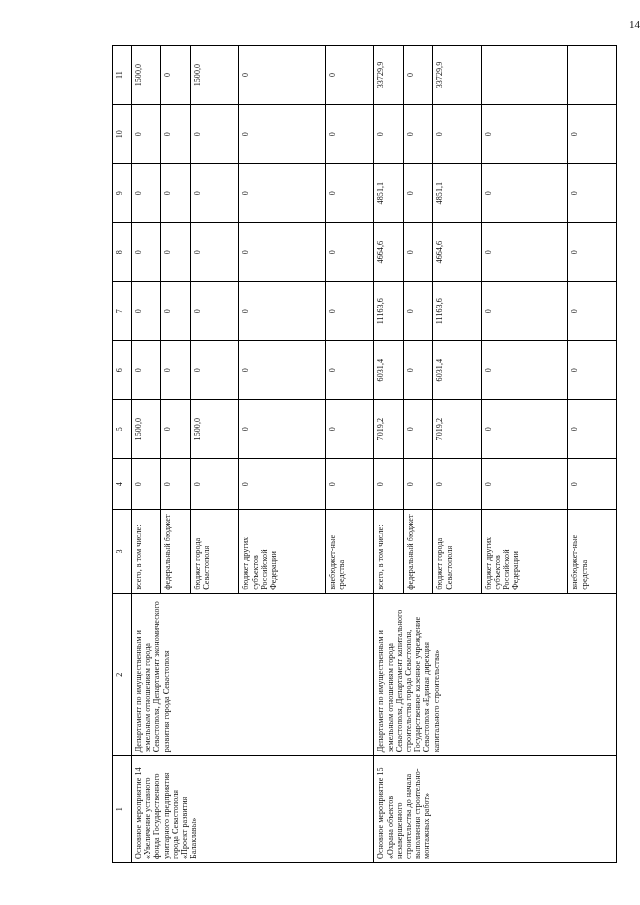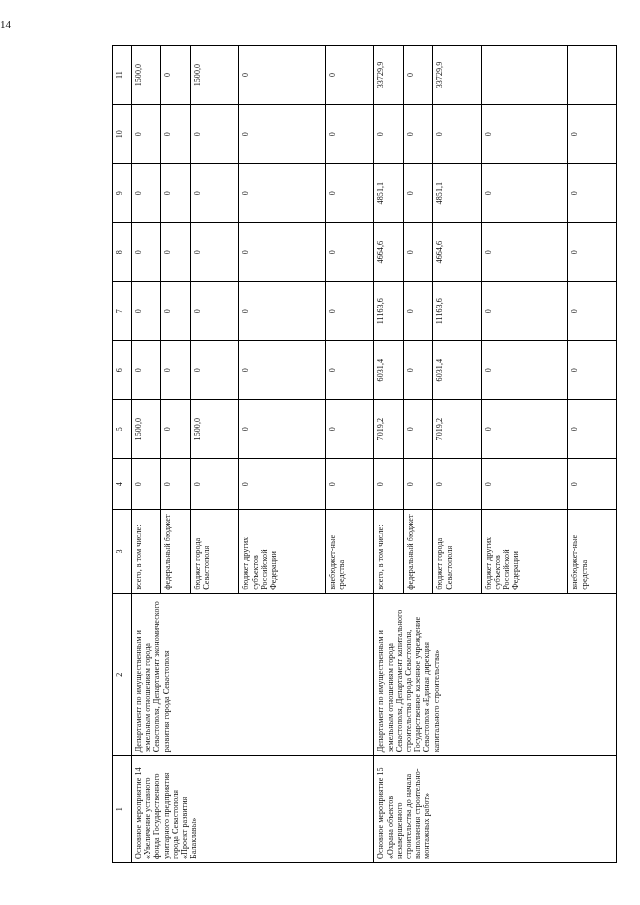--- a/index.html
+++ b/index.html
@@ -18,21 +18,21 @@
   .page {
     position: relative;
     width: 640px;
     height: 905px;
   }
   .page-number {
     position: absolute;
     top: 18px;
     left: 0;
     width: 640px;
-    text-align: left;
+    text-align: right;
     font-size: 11px;
     font-family: "Liberation Serif", serif;
   }
   
   .table-wrap {
     position: absolute;
     top: 45px;
     left: 112px;
     width: 505px;
     height: 818px;

